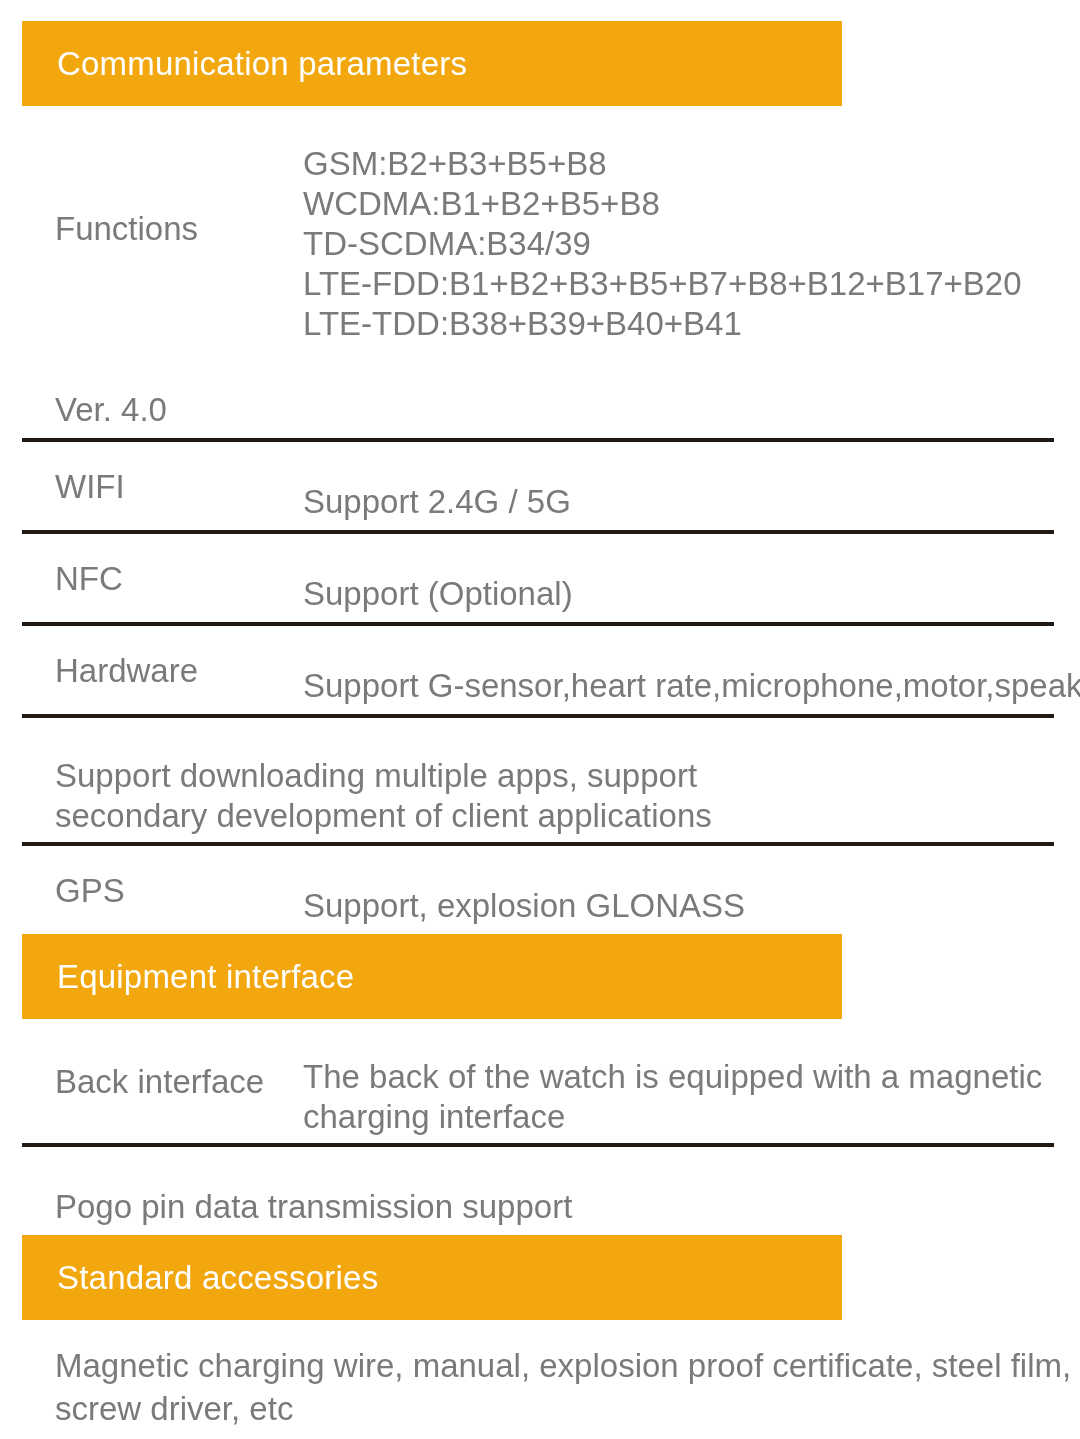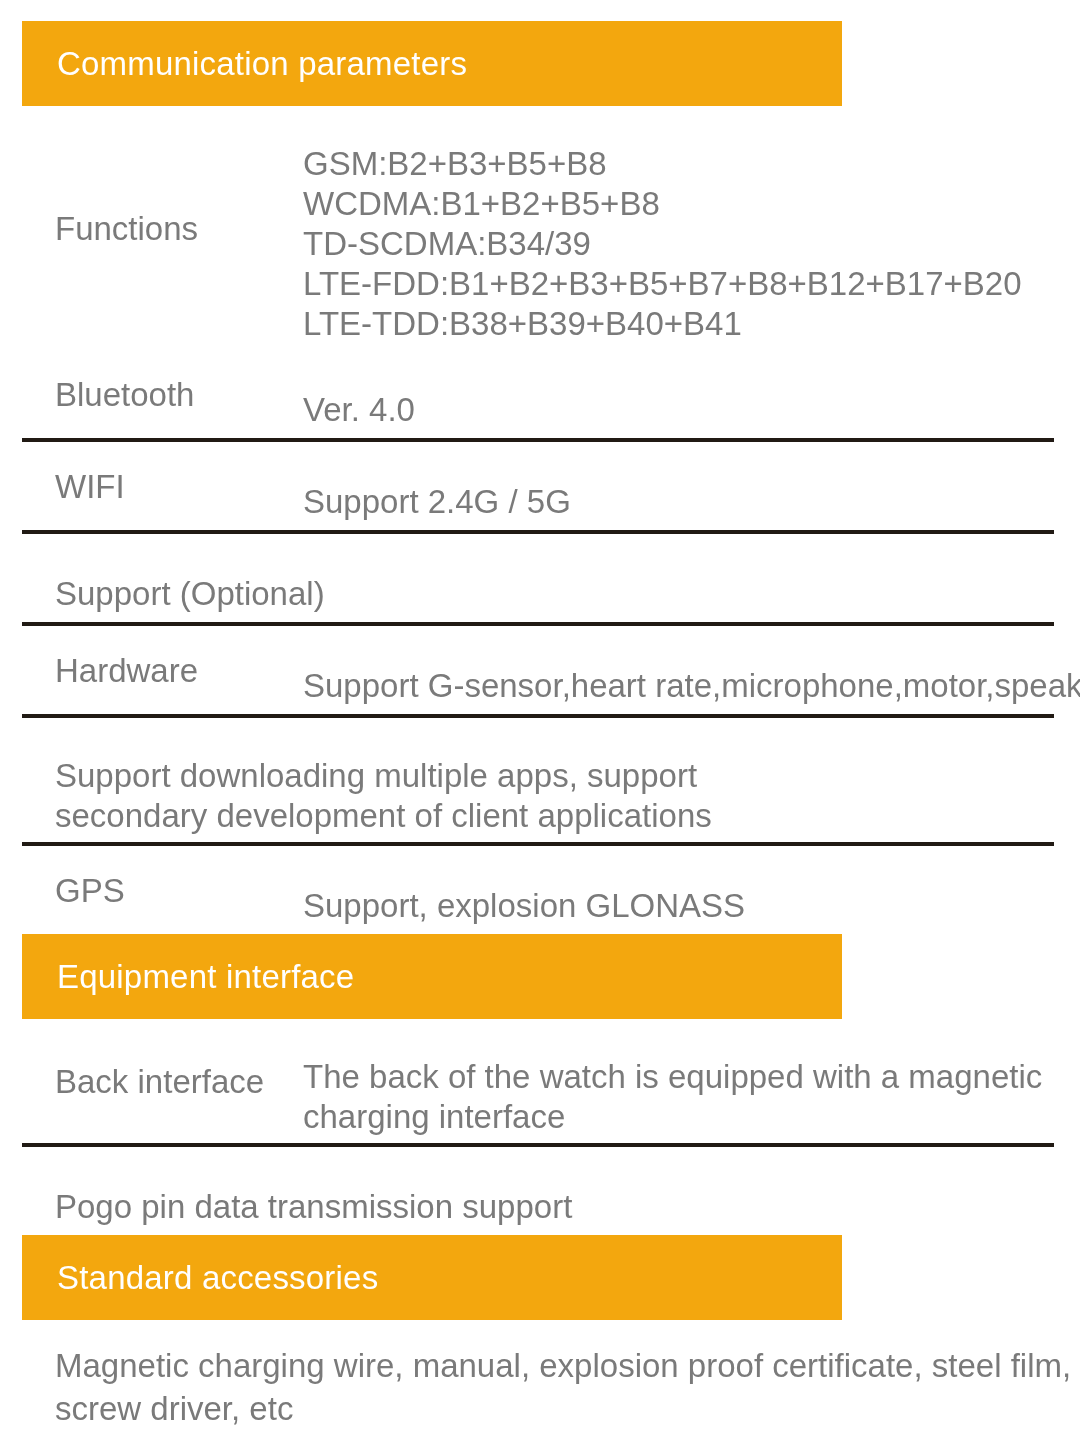--- a/index.html
+++ b/index.html
@@ -75,30 +75,30 @@
     </div>
     <div class="spec-row">
       <div class="row-label">Functions</div>
       <div class="row-value">GSM:B2+B3+B5+B8
 WCDMA:B1+B2+B5+B8
 TD-SCDMA:B34/39
 LTE-FDD:B1+B2+B3+B5+B7+B8+B12+B17+B20
 LTE-TDD:B38+B39+B40+B41</div>
     </div>
     <div class="spec-row">
-      <div class="row-label">Bluetooth</div>
       <div class="row-value">Ver. 4.0</div>
     </div>
     <div class="divider"></div>
     <div class="spec-row">
       <div class="row-label">WIFI</div>
       <div class="row-value">Support 2.4G / 5G</div>
     </div>
     <div class="divider"></div>
     <div class="spec-row">
+      <div class="row-label">NFC</div>
       <div class="row-value">Support (Optional)</div>
     </div>
     <div class="divider"></div>
     <div class="spec-row">
       <div class="row-label">Hardware</div>
       <div class="row-value">Support G-sensor,heart rate,microphone,motor,speaker</div>
     </div>
     <div class="divider"></div>
     <div class="spec-row">
       <div class="row-value">Support downloading multiple apps, support

